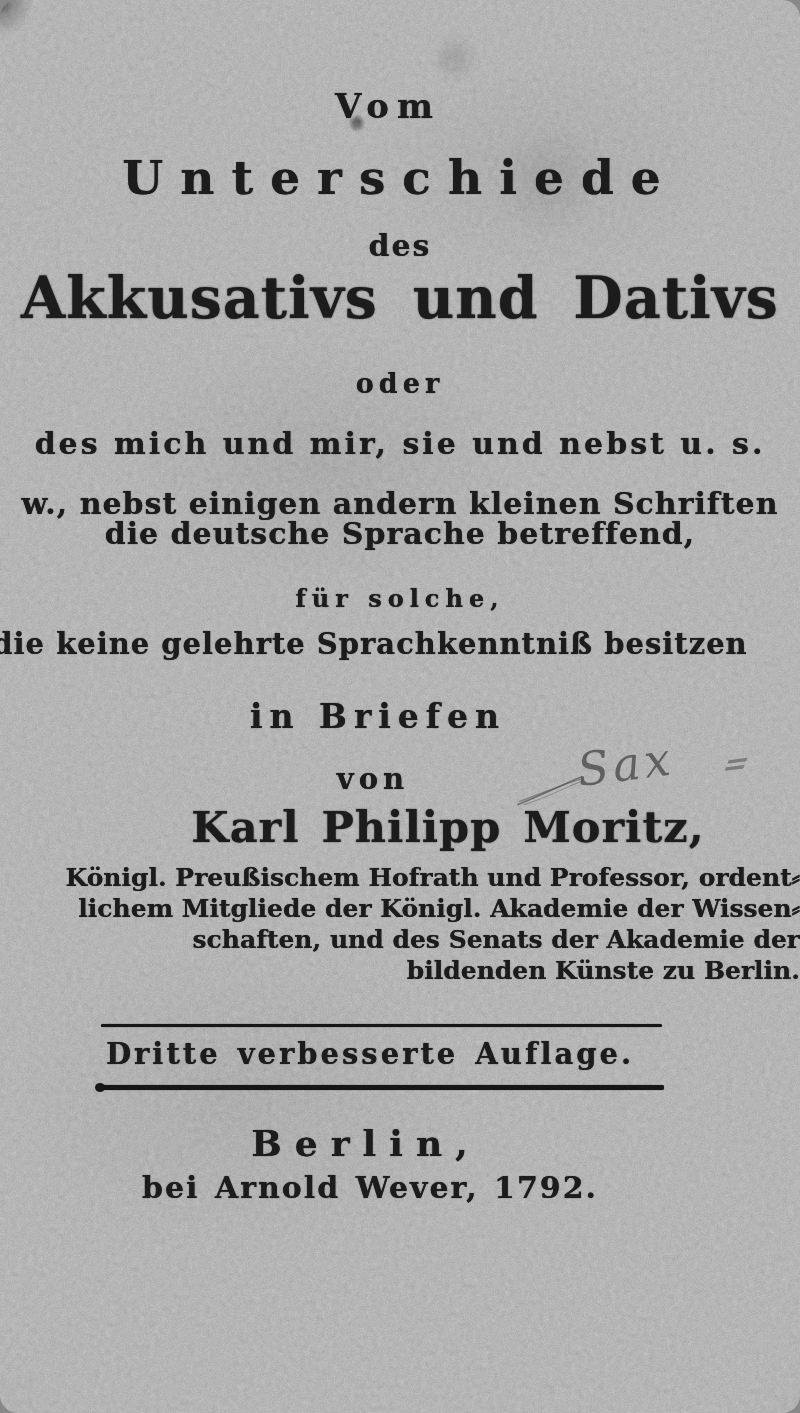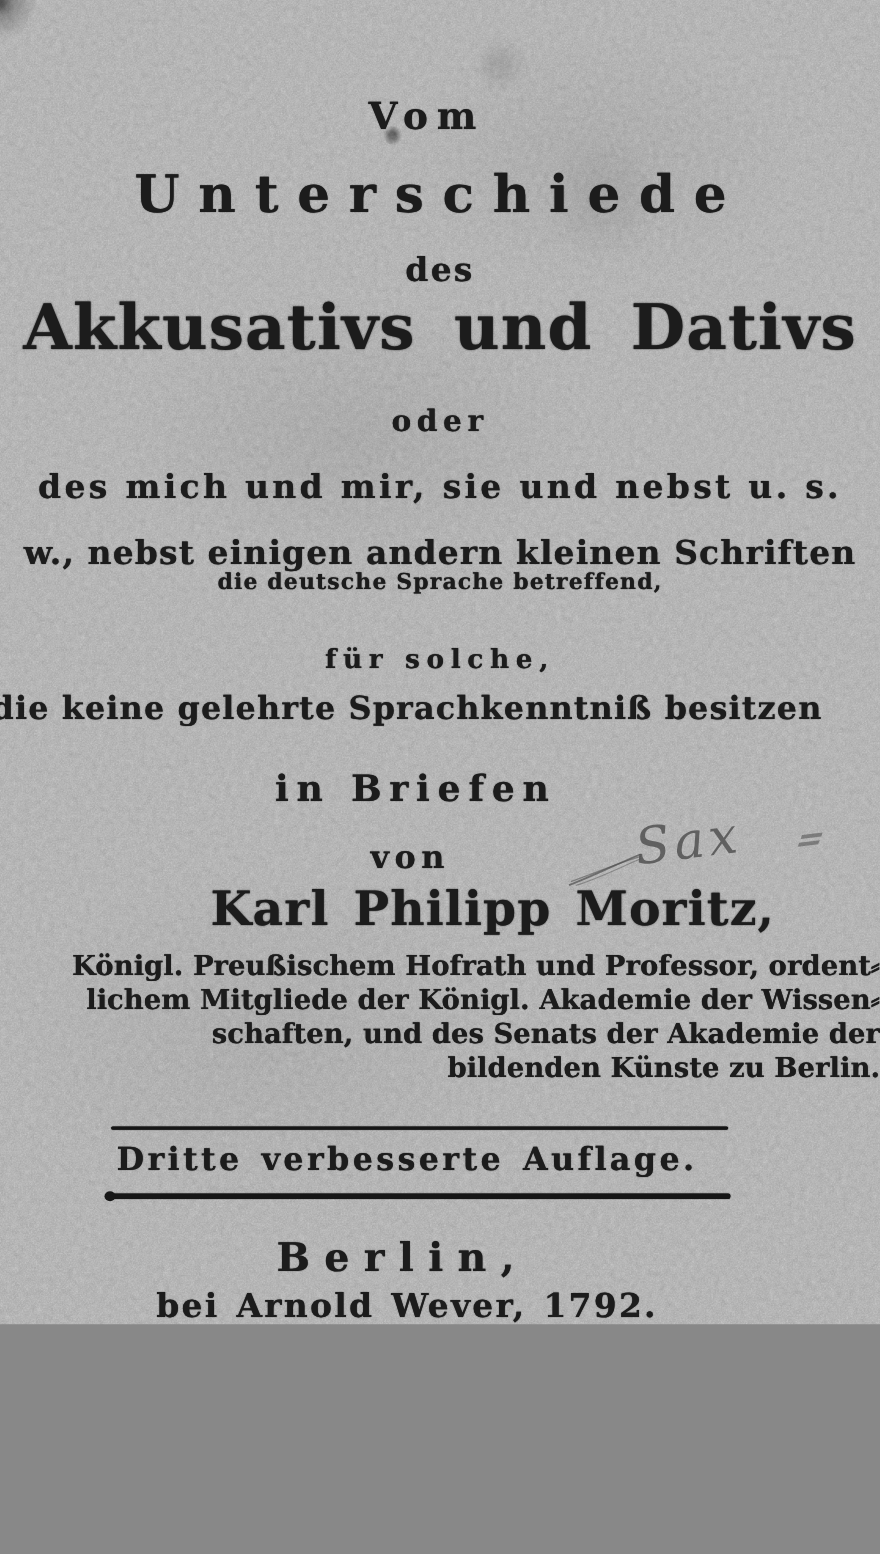--- a/index.html
+++ b/index.html
@@ -1,48 +1,49 @@
 <!DOCTYPE html>
 <html><head>
 <meta charset="utf-8">
 <style>
   html,body{margin:0;padding:0;background:#888;}
   .page{
     position:relative;
-    width:800px;height:1204px;
+    width:800px;height:1413px;
     margin:0 auto;
     overflow:hidden;
     font-family:"DejaVu Serif","Liberation Serif",serif;
     color:#1c1c1c;
     background-color:#c6c6c6;
     background-image:
       radial-gradient(circle at 0px 2px, rgba(20,20,20,0.85) 0, rgba(20,20,20,0.35) 13px, rgba(20,20,20,0) 34px),
       radial-gradient(circle at 357px 123px, rgba(35,35,35,0.70) 0 3px, rgba(35,35,35,0) 9px),
       radial-gradient(circle at 455px 58px, rgba(110,110,110,0.35) 0, rgba(110,110,110,0) 26px),
       radial-gradient(circle at 548px 182px, rgba(120,120,120,0.25) 0, rgba(120,120,120,0) 55px),
       radial-gradient(ellipse 300px 180px at 40% 33%, rgba(122,122,122,0.20), rgba(122,122,122,0) 70%),
       radial-gradient(ellipse 260px 160px at 68% 12%, rgba(125,125,125,0.18), rgba(125,125,125,0) 70%),
       radial-gradient(ellipse 340px 220px at 30% 78%, rgba(130,130,130,0.16), rgba(130,130,130,0) 70%),
       radial-gradient(ellipse 1050px 1700px at 50% 45%, rgba(0,0,0,0) 55%, rgba(55,55,55,0.22) 99%);
+    border-radius: 18px;
   }
   .grain{position:absolute;inset:0;pointer-events:none;}
   .line{
     position:absolute;left:0;width:100%;
     text-align:center;font-weight:700;
     white-space:nowrap;
     text-shadow:0 0 1px currentColor;
   }
   .l-vom        {top:86px;  font-size:34px; letter-spacing:8px;  margin-left:-12px;}
   .l-unter      {top:150px; font-size:47px; letter-spacing:17px;}
   .l-des        {top:228px; font-size:30px; letter-spacing:2px;}
   .l-main       {top:264px; font-size:57px; letter-spacing:1px; word-spacing:14px; text-shadow:0 0 1.6px currentColor;}
   .l-oder       {top:368px; font-size:27px; letter-spacing:5px;}
   .l-sub1       {top:426px; font-size:30px; letter-spacing:3px;}
   .l-sub2       {top:473px; font-size:30px; letter-spacing:1px;margin-top:13px;}
-  .l-sub3       {top:516px; font-size:20px; letter-spacing:1px;}
+  .l-sub3       {top:516px; font-size:30px; letter-spacing:1px;}
   .l-aud1       {top:584px; font-size:24px; letter-spacing:6px;}
   .l-aud2       {top:627px; font-size:29px; letter-spacing:1px; margin-left:-30px;}
   .l-form       {top:697px; font-size:33px; letter-spacing:7px; margin-left:-22px;}
   .l-von        {top:762px; font-size:29px; letter-spacing:5px; margin-left:-27px;}
   .l-author     {top:802px; font-size:43px; letter-spacing:1px; word-spacing:6px; text-shadow:0 0 1.4px currentColor;padding-left:48px;}
   .affil        {position:absolute;top:862px;left:0;width:100%;text-align:right;font-weight:700;
                  font-size:25px;line-height:31px;text-shadow:0 0 .8px currentColor;}
   .rule{position:absolute;background:#161616;border-radius:2px;box-shadow:0 0 1px #161616;}
   .rule-1{top:1024px;left:101px;width:561px;height:3px;}
   .rule-2{top:1085px;left:97px;width:567px;height:5px;}

